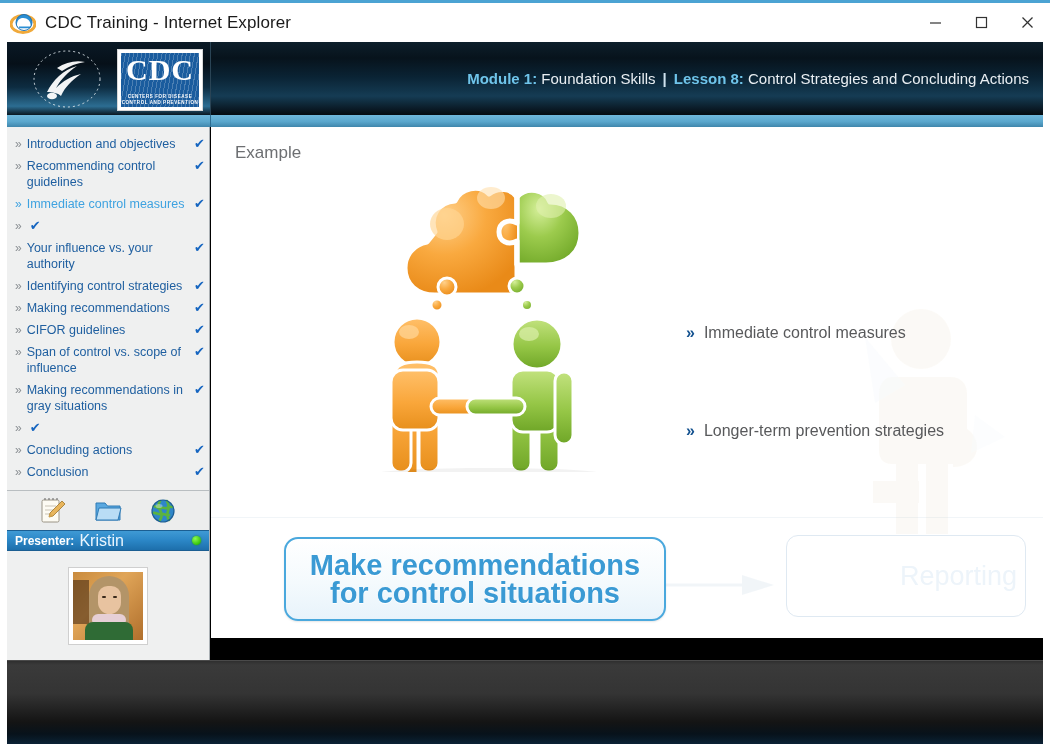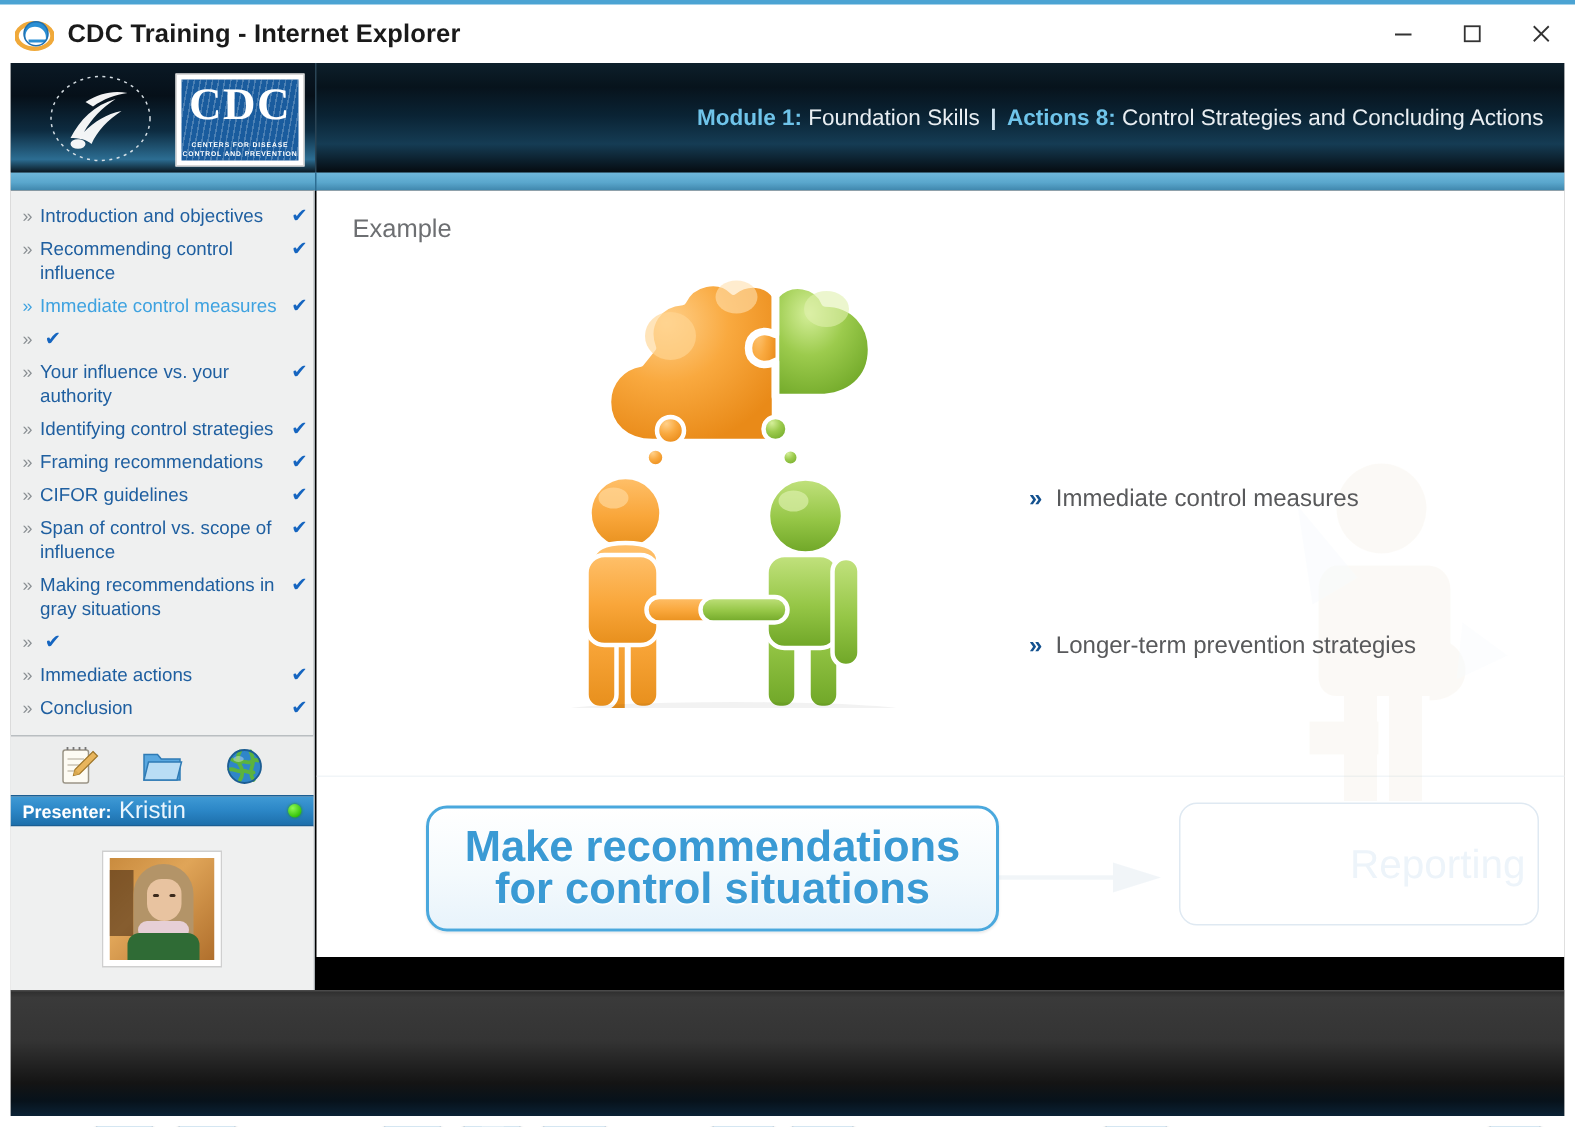--- a/index.html
+++ b/index.html
@@ -14,21 +14,21 @@
   .titlebar{
     position:absolute;left:0;top:0;width:1050px;height:42px;
     background:#ffffff;border-top:3px solid #4ba3d3;
     box-sizing:border-box;
   }
   .titlebar-inner{display:flex;align-items:center;height:39px;}
   .ie-icon{width:26px;height:26px;margin-left:10px;position:relative;flex:0 0 auto;}
   .ie-icon svg{display:block;}
   .title-text{
     margin-left:9px;font-size:17px;color:#1a1a1a;letter-spacing:.1px;
-    font-family:"Liberation Sans", sans-serif;white-space:nowrap;font-weight:bold;
+    font-family:"Liberation Sans", sans-serif;white-space:nowrap;
   }
   .win-btns{margin-left:auto;display:flex;height:39px;}
   .win-btn{
     width:46px;height:39px;display:flex;align-items:center;justify-content:center;
     color:#333;font-size:15px;
   }
   .win-btn svg{display:block;}
 
   
   .appwin{
@@ -257,41 +257,41 @@
           <div class="cdcblue"></div>
           <div class="cdctext">CDC</div>
           <div class="cdcsub">CENTERS FOR DISEASE CONTROL AND PREVENTION</div>
         </div>
       </div>
       <div class="banner-title">
         <b>Module 1:</b>
         <span>&nbsp;</span>
         <span>Foundation Skills</span>
         <span class="sep">|</span>
-        <b>Actions 8:</b>
+        <b>Lesson 8:</b>
         <span>&nbsp;</span>
         <span>Control Strategies and Concluding Actions</span>
       </div>
     </div>
     <div class="banner-strip">
         <div class="split"></div>
       </div>
 
     <div class="content">
 
       <div class="sidebar">
         <div class="navlist">
             <div class="navitem">
               <span class="chev">»</span>
               <span class="lbl">Introduction and objectives</span>
               <span class="chk">✔</span>
             </div>
             <div class="navitem">
               <span class="chev">»</span>
-              <span class="lbl">Recommending control influence</span>
+              <span class="lbl">Recommending control guidelines</span>
               <span class="chk">✔</span>
             </div>
             <div class="navitem active">
               <span class="chev">»</span>
               <span class="lbl">Immediate control measures</span>
               <span class="chk">✔</span>
             </div>
             <div class="navitem">
               <span class="chev">»</span>
               <span class="chk">✔</span>
@@ -301,21 +301,21 @@
               <span class="lbl">Your influence vs. your authority</span>
               <span class="chk">✔</span>
             </div>
             <div class="navitem">
               <span class="chev">»</span>
               <span class="lbl">Identifying control strategies</span>
               <span class="chk">✔</span>
             </div>
             <div class="navitem">
               <span class="chev">»</span>
-              <span class="lbl">Framing recommendations</span>
+              <span class="lbl">Making recommendations</span>
               <span class="chk">✔</span>
             </div>
             <div class="navitem">
               <span class="chev">»</span>
               <span class="lbl">CIFOR guidelines</span>
               <span class="chk">✔</span>
             </div>
             <div class="navitem">
               <span class="chev">»</span>
               <span class="lbl">Span of control vs. scope of influence</span>
@@ -325,21 +325,21 @@
               <span class="chev">»</span>
               <span class="lbl">Making recommendations in gray situations</span>
               <span class="chk">✔</span>
             </div>
             <div class="navitem">
               <span class="chev">»</span>
               <span class="chk">✔</span>
             </div>
             <div class="navitem">
               <span class="chev">»</span>
-              <span class="lbl">Immediate actions</span>
+              <span class="lbl">Concluding actions</span>
               <span class="chk">✔</span>
             </div>
             <div class="navitem">
               <span class="chev">»</span>
               <span class="lbl">Conclusion</span>
               <span class="chk">✔</span>
             </div>
           </div>
 
         <div class="tool-row">

